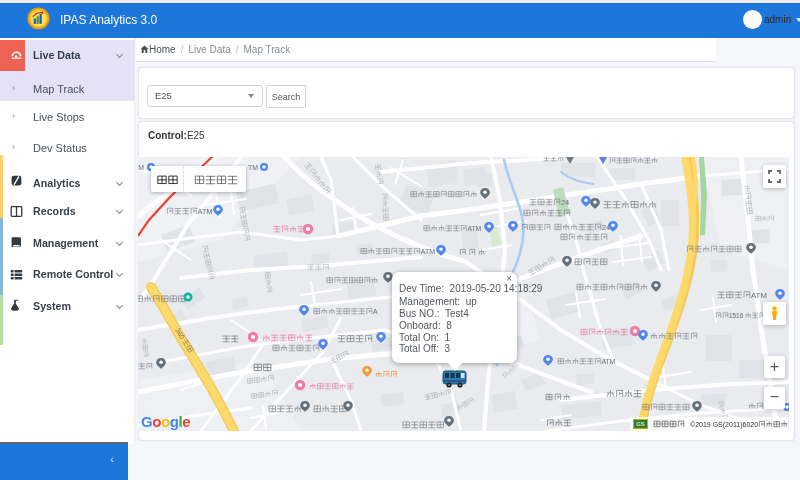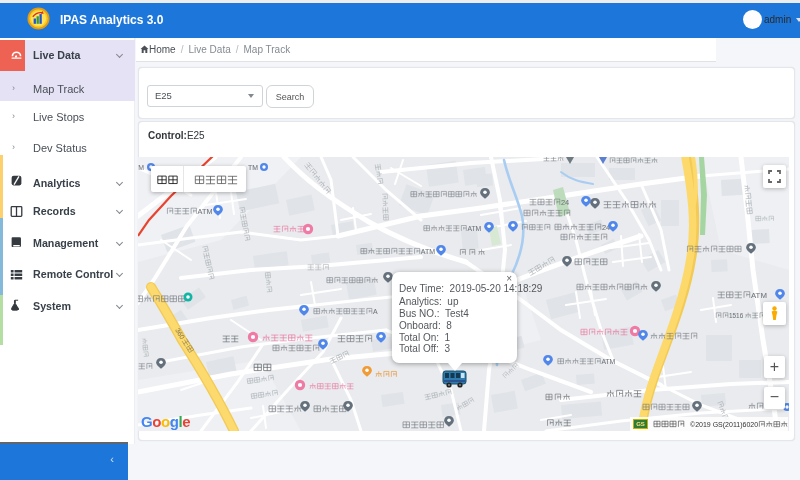--- a/index.html
+++ b/index.html
@@ -1,40 +1,40 @@
 <!DOCTYPE html>
 <html><head><meta charset="utf-8"><title>IPAS Analytics 3.0</title>
 <style>
 *{margin:0;padding:0;box-sizing:border-box}
 html,body{width:800px;height:480px;overflow:hidden;font-family:"Liberation Sans",sans-serif;background:#f4f6f9;position:relative}
 .abs{position:absolute}
 #topline{left:0;top:0;width:800px;height:3px;background:#ededed}
 #hdr{left:0;top:3px;width:800px;height:35px;background:#1d76da}
-#brand{left:60px;top:13px;color:#fff;font-size:12px;font-weight:bold}
+#brand{left:60px;top:13px;color:#fff;font-size:12px;font-weight:normal}
 #avatar{left:743px;top:10px;width:19px;height:19px;border-radius:50%;background:#fdfdfd}
 #admin{left:764px;top:14px;font-size:10px;color:#2b2b2b;white-space:nowrap}
 #admin .car{display:inline-block;width:0;height:0;border-left:3.5px solid transparent;border-right:3.5px solid transparent;border-top:4px solid #dde6f2;vertical-align:1px;margin-left:2px}
 #sb{left:0;top:38px;width:135px;height:406px;background:#fff;border-right:1px solid #eceff1}
 #sbsec{left:0;top:40px;width:135px;height:61px;background:#e4e2f4}
 #sbred{left:0;top:40px;width:25px;height:31px;background:#ee6253}
 .mi{position:absolute;left:33px;font-size:10.7px;font-weight:bold;color:#38404a;width:100px}
 .mi .ch{position:absolute;right:11px;top:3px;width:5px;height:5px;border-right:1.5px solid #81878f;border-bottom:1.5px solid #81878f;transform:rotate(45deg)}
 .si{position:absolute;left:33px;font-size:11px;color:#494f58}
 .si .ar{position:absolute;left:-21px;top:0px;color:#83888f;font-size:9px}
 .ic{position:absolute;left:10px;width:13px;height:13px}
 #sbftr{left:0;top:442px;width:128px;height:38px;background:#1d76da;border-top:2px solid #60666c}
 #sbftr span{position:absolute;right:14px;top:9px;color:#cfe0f5;font-size:11px}
 #bc{left:136px;top:38px;width:580px;height:24px;background:#fff;border-bottom:1px solid #dfe3e7}
 #bct{position:absolute;left:4px;top:6px;font-size:10px;color:#4a5056}
 #bct .sep{color:#b6bcc2;padding:0 5px}
 #bct .lt{color:#848b92}
 #card1{left:138px;top:67px;width:657px;height:52px;background:#fff;border:1px solid #e3e6ea;border-radius:4px;box-shadow:0 0 1px rgba(0,0,0,.12)}
 #sel{left:147px;top:85px;width:116px;height:22px;background:#fff;border:1px solid #ced4da;border-radius:3px;font-size:9.5px;color:#495057;line-height:20px;padding-left:7px}
 #sel .v{position:absolute;right:8px;top:8px;width:0;height:0;border-left:3px solid transparent;border-right:3px solid transparent;border-top:4px solid #828890}
-#btn{left:266px;top:85px;width:48px;height:23px;background:#fff;border:1px solid #cfd4d9;border-radius:6px;font-size:9px;color:#555;text-align:center;line-height:22px}
+#btn{left:266px;top:85px;width:40px;height:23px;background:#fff;border:1px solid #cfd4d9;border-radius:1px;font-size:9px;color:#555;text-align:center;line-height:22px}
 #card2{left:138px;top:121px;width:657px;height:320px;background:#fff;border:1px solid #e3e6ea;border-radius:4px;box-shadow:0 0 1px rgba(0,0,0,.12)}
 #cur{left:148px;top:130px;font-size:10px;color:#31363b}
 #cur b{font-weight:bold}
 #mapbox{left:138px;top:157px;width:651px;height:274px;background:#e9ebee;overflow:hidden}
 #ftr{left:135px;top:442px;width:665px;height:38px;background:#f4f6f9}
 #mtype{left:151px;top:166px;width:95px;height:26px;background:#fff;border-radius:2px;box-shadow:0 1px 4px rgba(0,0,0,.3);font-size:11px;display:flex}
 #mtype .a{width:33px;text-align:center;line-height:26px;color:#111;border-right:1px solid #e6e6e6;font-weight:bold}
 #mtype .b{flex:1;text-align:center;line-height:26px;color:#565656}
 #fsc{left:763px;top:165px;width:23px;height:23px;background:#fff;border-radius:2px;box-shadow:0 1px 4px rgba(0,0,0,.25)}
 #peg{left:763px;top:302px;width:23px;height:23px;background:#fff;border-radius:2px;box-shadow:0 1px 4px rgba(0,0,0,.25)}
@@ -788,20 +788,20 @@
         <use href="#k3" transform="translate(7.5,0) scale(7.5)"></use>
         <use href="#k1" transform="translate(15.0,0) scale(7.5)"></use>
         <use href="#k3" transform="translate(22.5,0) scale(7.5)"></use>
       </g>
     </svg>
   </div>
 
 <div class="abs" id="popup">
  <span class="x">×</span>
  <div class="ln" style="top:11px">Dev Time:  2019-05-20 14:18:29</div>
- <div class="ln" style="top:24px">Analytics:  up</div>
+ <div class="ln" style="top:24px">Management:  up</div>
  <div class="ln" style="top:36px">Bus NO.:  Test4</div>
  <div class="ln" style="top:48px">Onboard:  8</div>
  <div class="ln" style="top:60px">Total On:  1</div>
  <div class="ln" style="top:71px">Total Off:  3</div>
 </div>
 <svg class="abs" id="ptail" width="14" height="8">
     <path d="M0,0 H14 L7,8 Z" fill="#fff"></path>
   </svg>
 </body></html>

